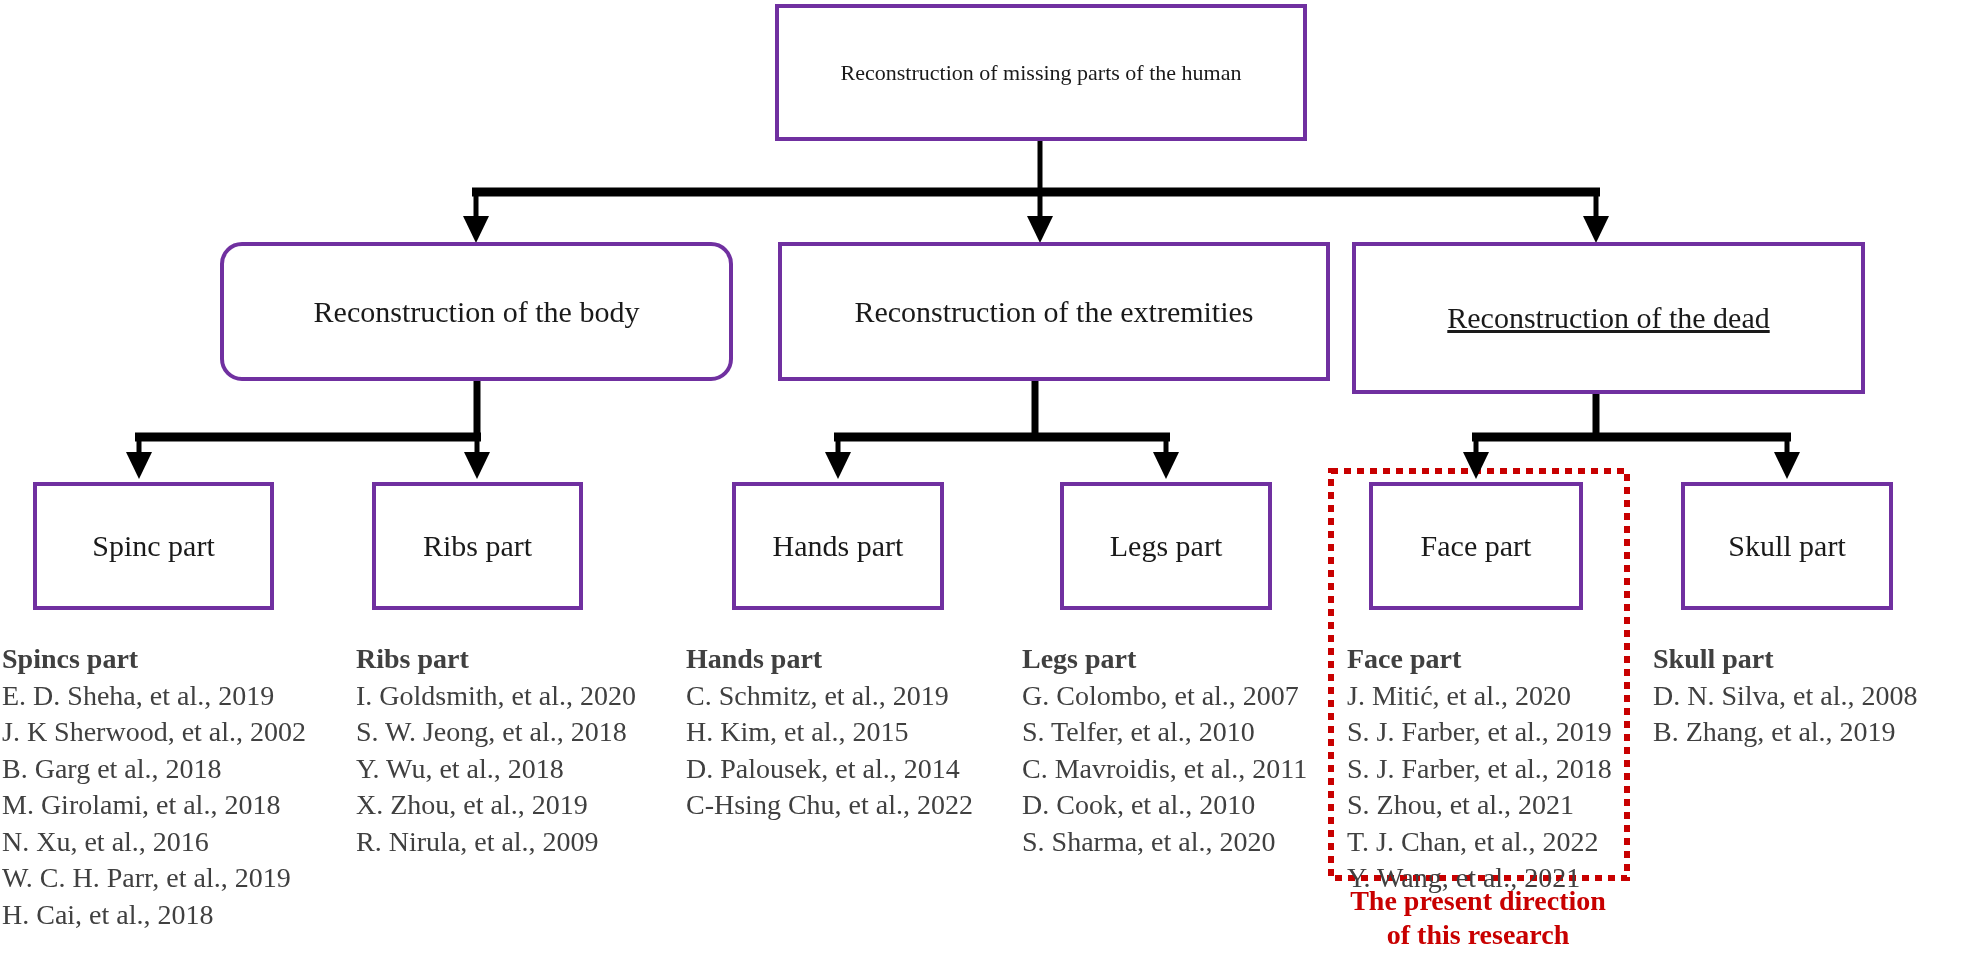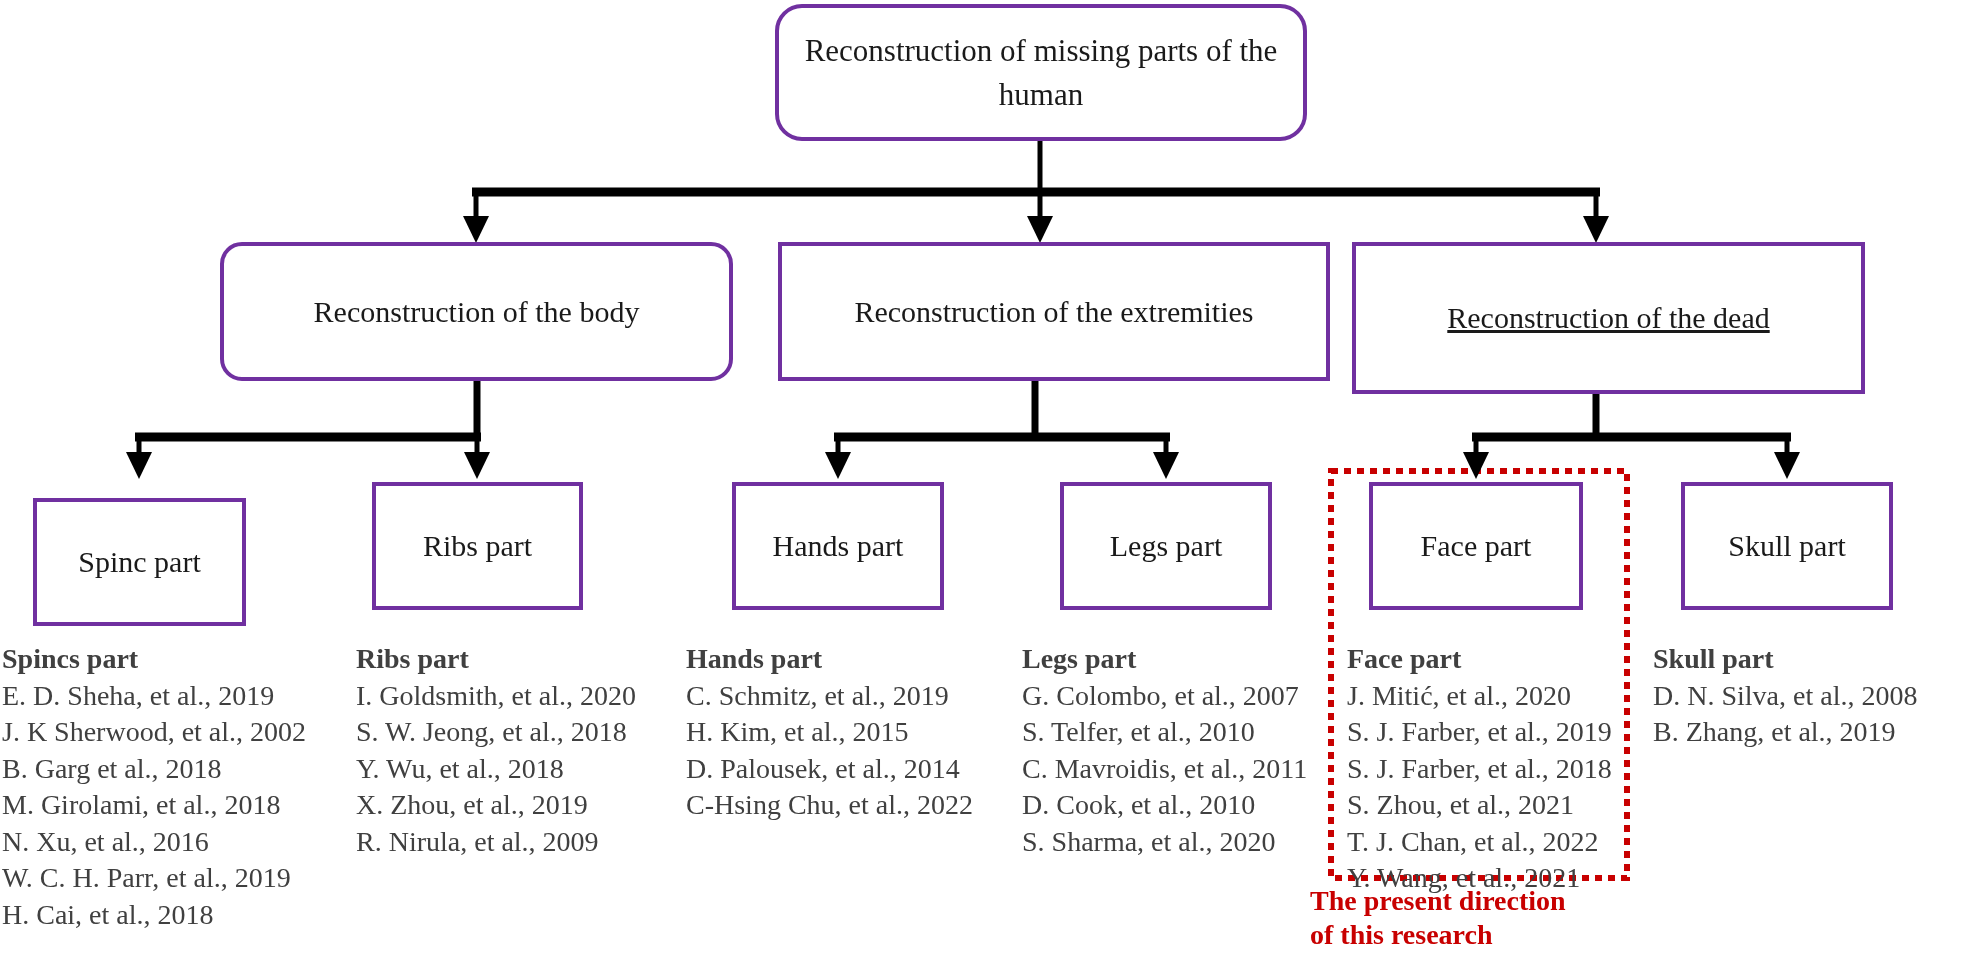--- a/index.html
+++ b/index.html
@@ -7,28 +7,28 @@
     position:relative; width:1961px; height:953px; background:#ffffff;
     font-family:"Liberation Serif","DejaVu Serif",serif; overflow:hidden;
   }
   .wires { position:absolute; left:0; top:0; }
   .node {
     position:absolute; box-sizing:border-box;
     border:4px solid #7030A0; background:#ffffff;
     display:flex; align-items:center; justify-content:center;
     text-align:center; color:#1a1a1a;
   }
-  .node.lvl1 { font-size:31px; line-height:44px; padding:0 24px;border-radius:27px; }
+  .node.lvl1 { font-size:22px; line-height:44px; padding:0 24px; }
   .node.lvl2 { font-size:30px; }
   .node.lvl3 { font-size:30px; }
   .reflist { position:absolute; top:641px; font-size:28px; line-height:36.5px; color:#404040; white-space:nowrap; }
   .refhead { font-weight:bold; }
   .caption {
     position:absolute; left:1310px; top:884px; width:336px;
-    text-align:left; color:#C80000; font-weight:bold;
+    text-align:center; color:#C80000; font-weight:bold;
     font-size:28px; line-height:34px;
   }
 </style>
 </head>
 <body>
 
 <div class="stage">
 
   <svg class="wires" width="1961" height="953" viewBox="0 0 1961 953">
 
@@ -88,21 +88,21 @@
   <div class="node lvl2" style="left:220px; top:242px; width:513px; height:139px;border-radius:22px;">
     <span>Reconstruction of the body</span>
   </div>
   <div class="node lvl2" style="left:778px; top:242px; width:552px; height:139px;">
     <span>Reconstruction of the extremities</span>
   </div>
   <div class="node lvl2" style="left:1352px; top:242px; width:513px; height:152px;text-decoration:underline;">
     <span>Reconstruction of the dead</span>
   </div>
 
-  <div class="node lvl3" style="left:33px; top:482px; width:213px; height:128px;margin-top:16px;">
+  <div class="node lvl3" style="left:33px; top:482px; width:241px; height:128px;">
     <span>Spinc part</span>
   </div>
   <div class="node lvl3" style="left:372px; top:482px; width:211px; height:128px;">
     <span>Ribs part</span>
   </div>
   <div class="node lvl3" style="left:732px; top:482px; width:212px; height:128px;">
     <span>Hands part</span>
   </div>
   <div class="node lvl3" style="left:1060px; top:482px; width:212px; height:128px;">
     <span>Legs part</span>

